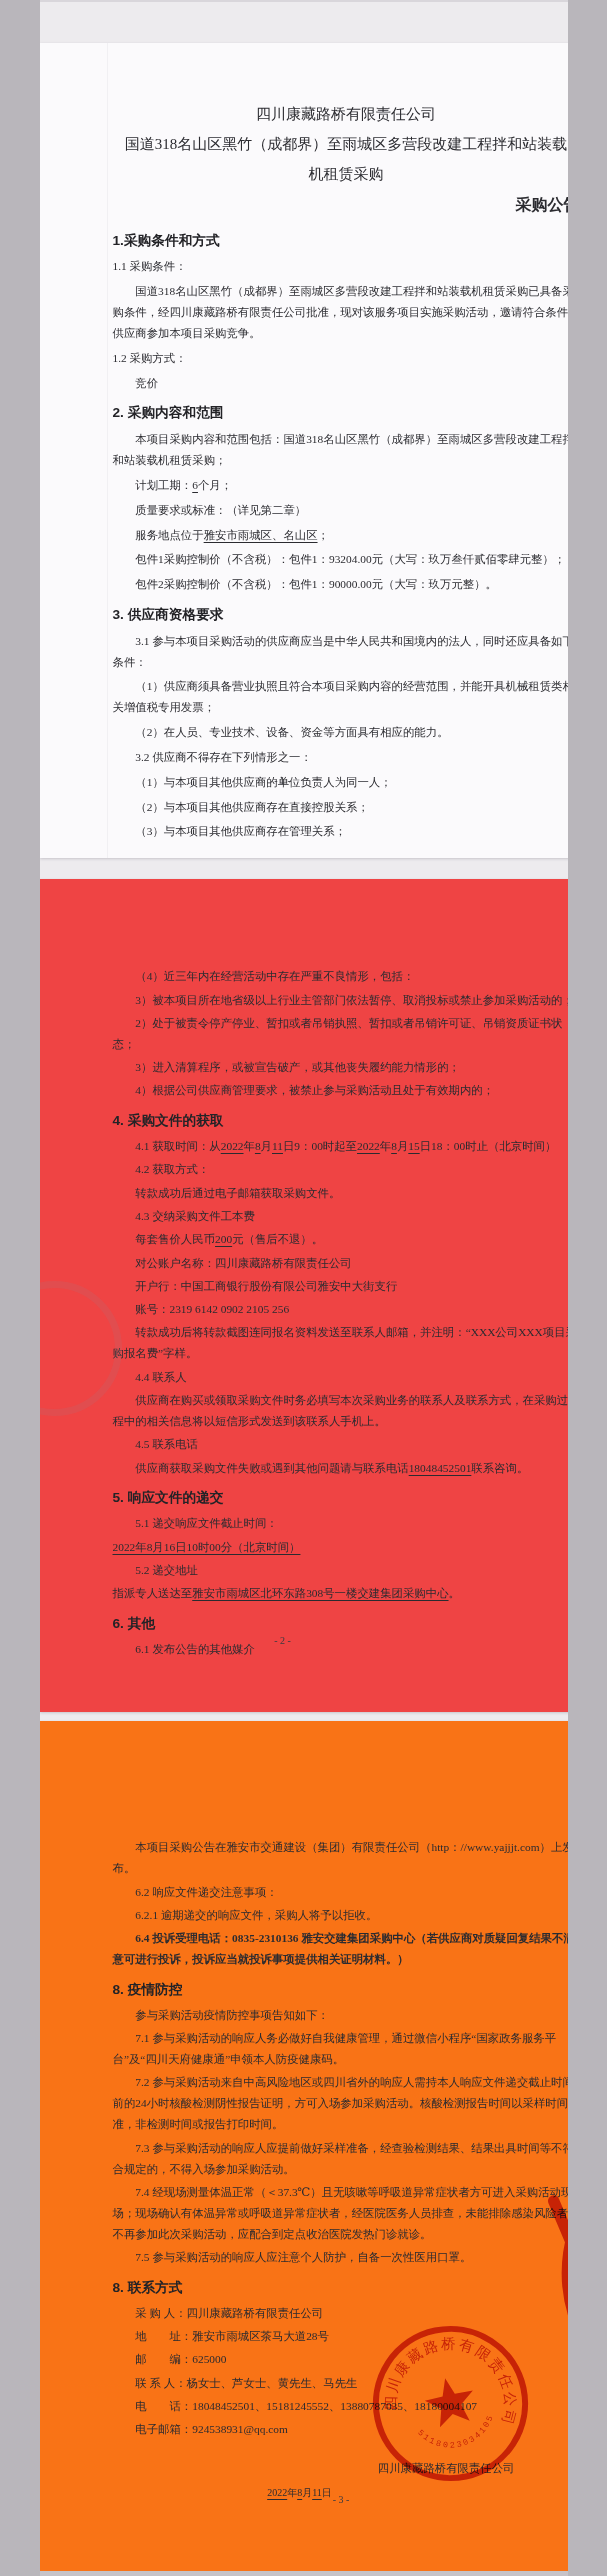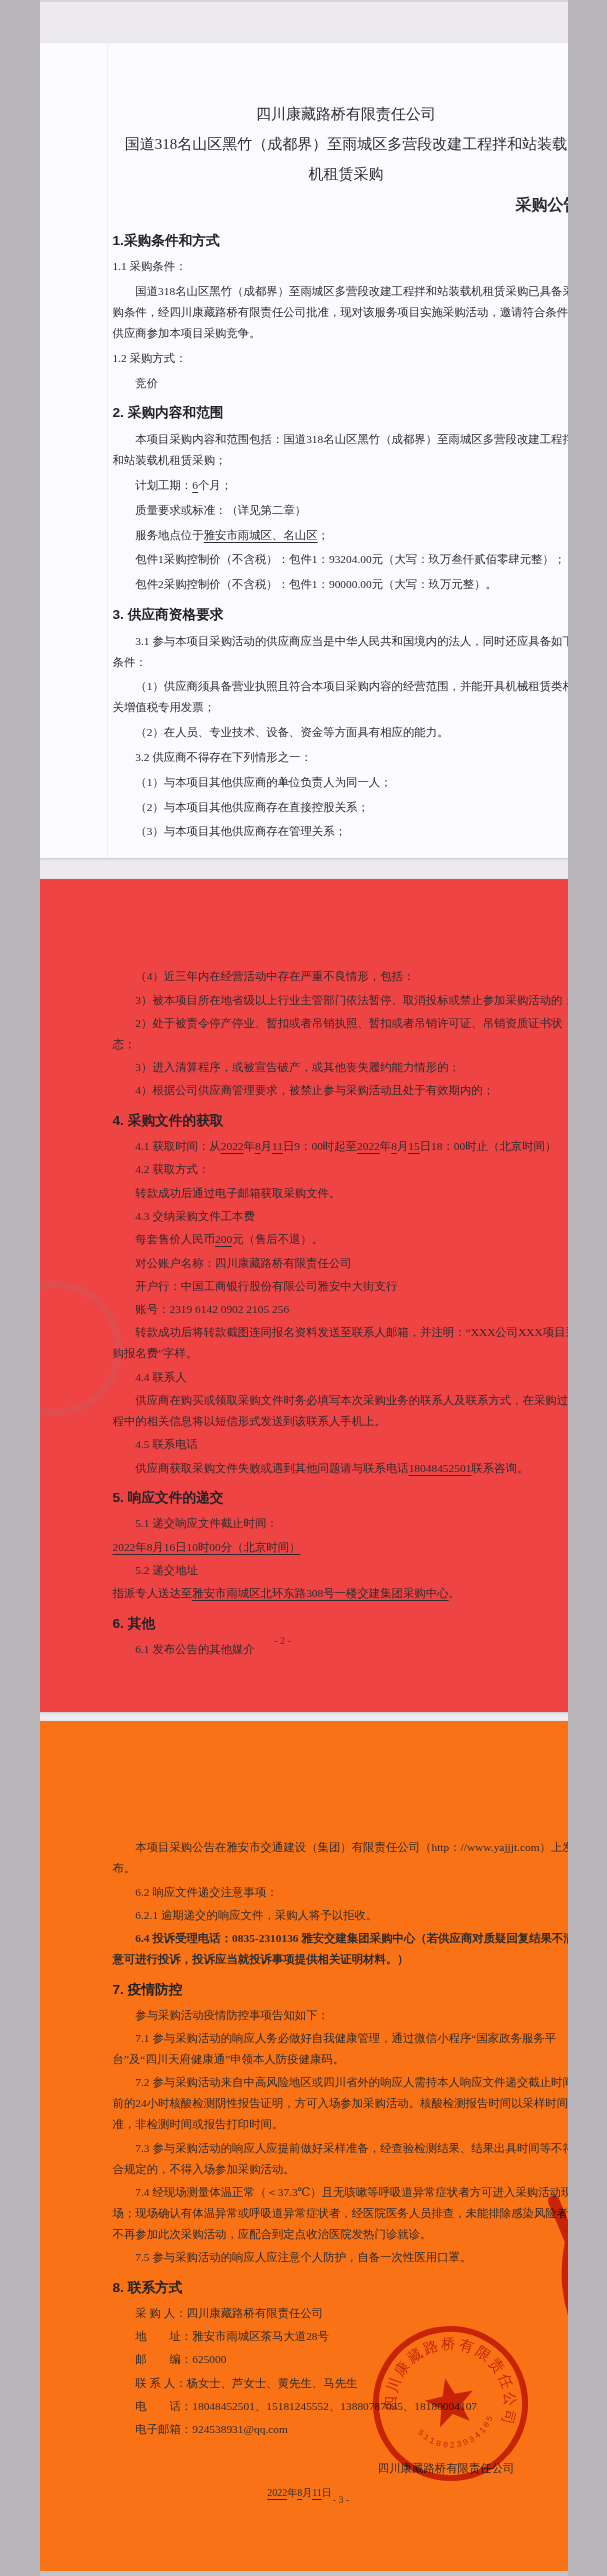--- a/index.html
+++ b/index.html
@@ -128,21 +128,21 @@
     <p class="pagenum pn2">- 2 -</p>
   </div>
 
   <div class="page page3">
     <div class="content">
       <p class="b ind">本项目采购公告在雅安市交通建设（集团）有限责任公司（http：//www.yajjjt.com）上发布。</p>
       <p class="b ind">6.2 响应文件递交注意事项：</p>
       <p class="b ind">6.2.1 逾期递交的响应文件，采购人将予以拒收。</p>
       <p class="b ind bold">6.4 投诉受理电话：0835-2310136 雅安交建集团采购中心（若供应商对质疑回复结果不满意可进行投诉，投诉应当就投诉事项提供相关证明材料。）</p>
 
-      <h2 class="sec">7. 疫情防控</h2>
+      <h2 class="sec">8. 疫情防控</h2>
       <p class="b ind">参与采购活动疫情防控事项告知如下：</p>
       <p class="b ind">7.1 参与采购活动的响应人务必做好自我健康管理，通过微信小程序“国家政务服务平台”及“四川天府健康通”申领本人防疫健康码。</p>
       <p class="b ind">7.2 参与采购活动来自中高风险地区或四川省外的响应人需持本人响应文件递交截止时间前的24小时核酸检测阴性报告证明，方可入场参加采购活动。核酸检测报告时间以采样时间为准，非检测时间或报告打印时间。</p>
       <p class="b ind">7.3 参与采购活动的响应人应提前做好采样准备，经查验检测结果、结果出具时间等不符合规定的，不得入场参加采购活动。</p>
       <p class="b ind">7.4 经现场测量体温正常（＜37.3℃）且无咳嗽等呼吸道异常症状者方可进入采购活动现场；现场确认有体温异常或呼吸道异常症状者，经医院医务人员排查，未能排除感染风险者，不再参加此次采购活动，应配合到定点收治医院发热门诊就诊。</p>
       <p class="b ind">7.5 参与采购活动的响应人应注意个人防护，自备一次性医用口罩。</p>
 
       <h2 class="sec">8. 联系方式</h2>
       <p class="b ind">采 购 人：四川康藏路桥有限责任公司</p>
       <p class="b ind">地　　址：雅安市雨城区茶马大道28号</p>

